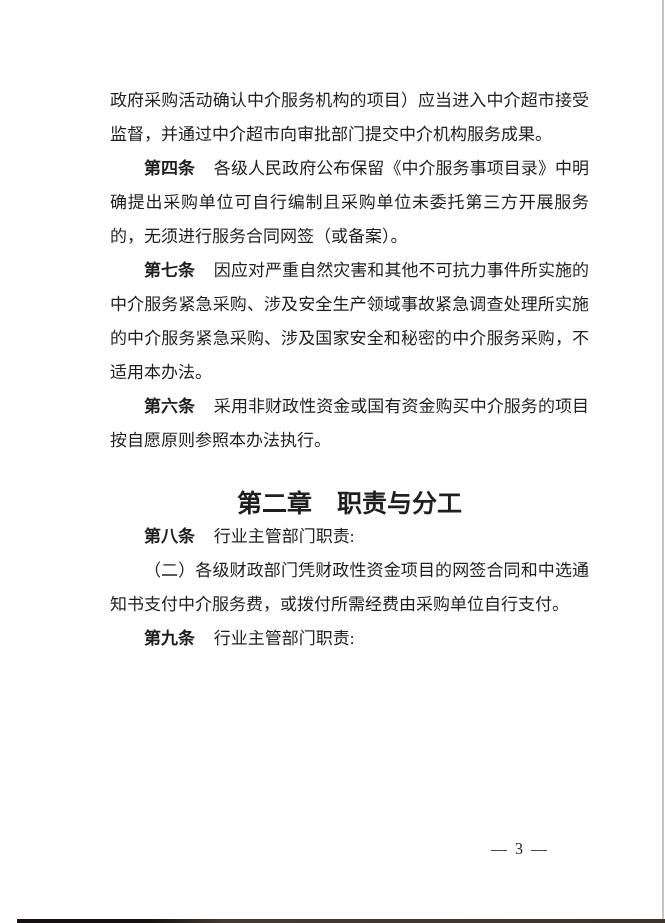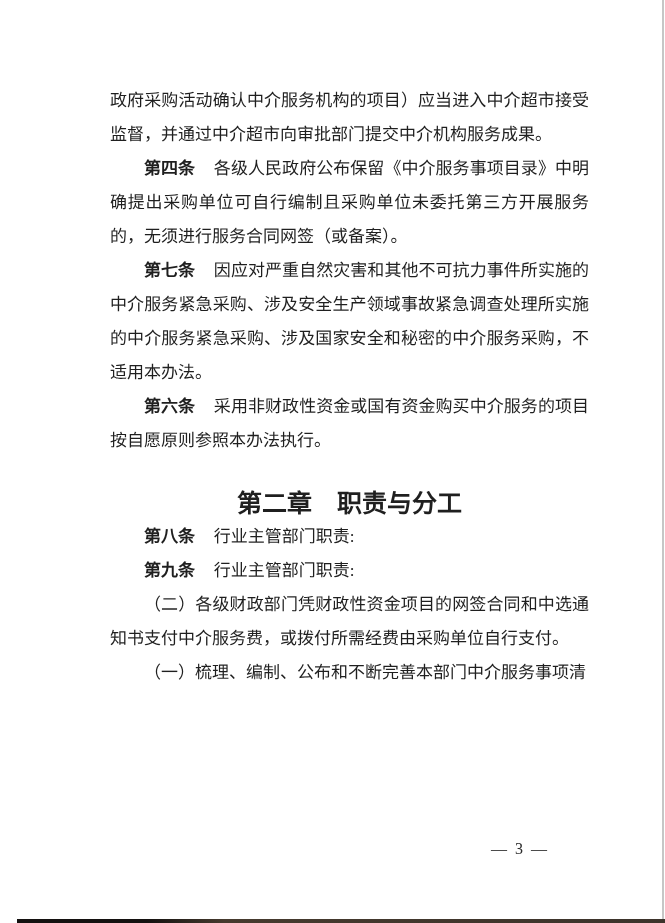--- a/index.html
+++ b/index.html
@@ -94,25 +94,24 @@
 
     <p><span class="lead">第七条</span><span>因应对严重自然灾害和其他不可抗力事件所实施的中介服务紧急采购、涉及安全生产领域事故紧急调查处理所实施的中介服务紧急采购、涉及国家安全和秘密的中介服务采购，不适用本办法。</span></p>
 
     <p><span class="lead">第六条</span><span>采用非财政性资金或国有资金购买中介服务的项目按自愿原则参照本办法执行。</span></p>
 
     <h2 class="chapter-heading">第二章　职责与分工</h2>
 
     <p><span class="lead">第八条</span><span>行业主管部门职责:</span></p>
 
 
+    <p><span>（二）各级财政部门凭财政性资金项目的网签合同和中选通知书支付中介服务费，或拨付所需经费由采购单位自行支付。</span></p>
+
     <p><span class="lead">第九条</span><span>行业主管部门职责:</span></p>
 
-    <p><span>（二）各级财政部门凭财政性资金项目的网签合同和中选通知书支付中介服务费，或拨付所需经费由采购单位自行支付。</span></p>
-
-    <p><span>（一）梳理、编制、公布和不断完善本部门中介服务事项清</span></p>
 
   </div>
 
   <div class="page-number">— 3 —</div>
 
   <div class="right-edge-line"></div>
 
   <div class="bottom-scan-strip"></div>
 
 </div>

